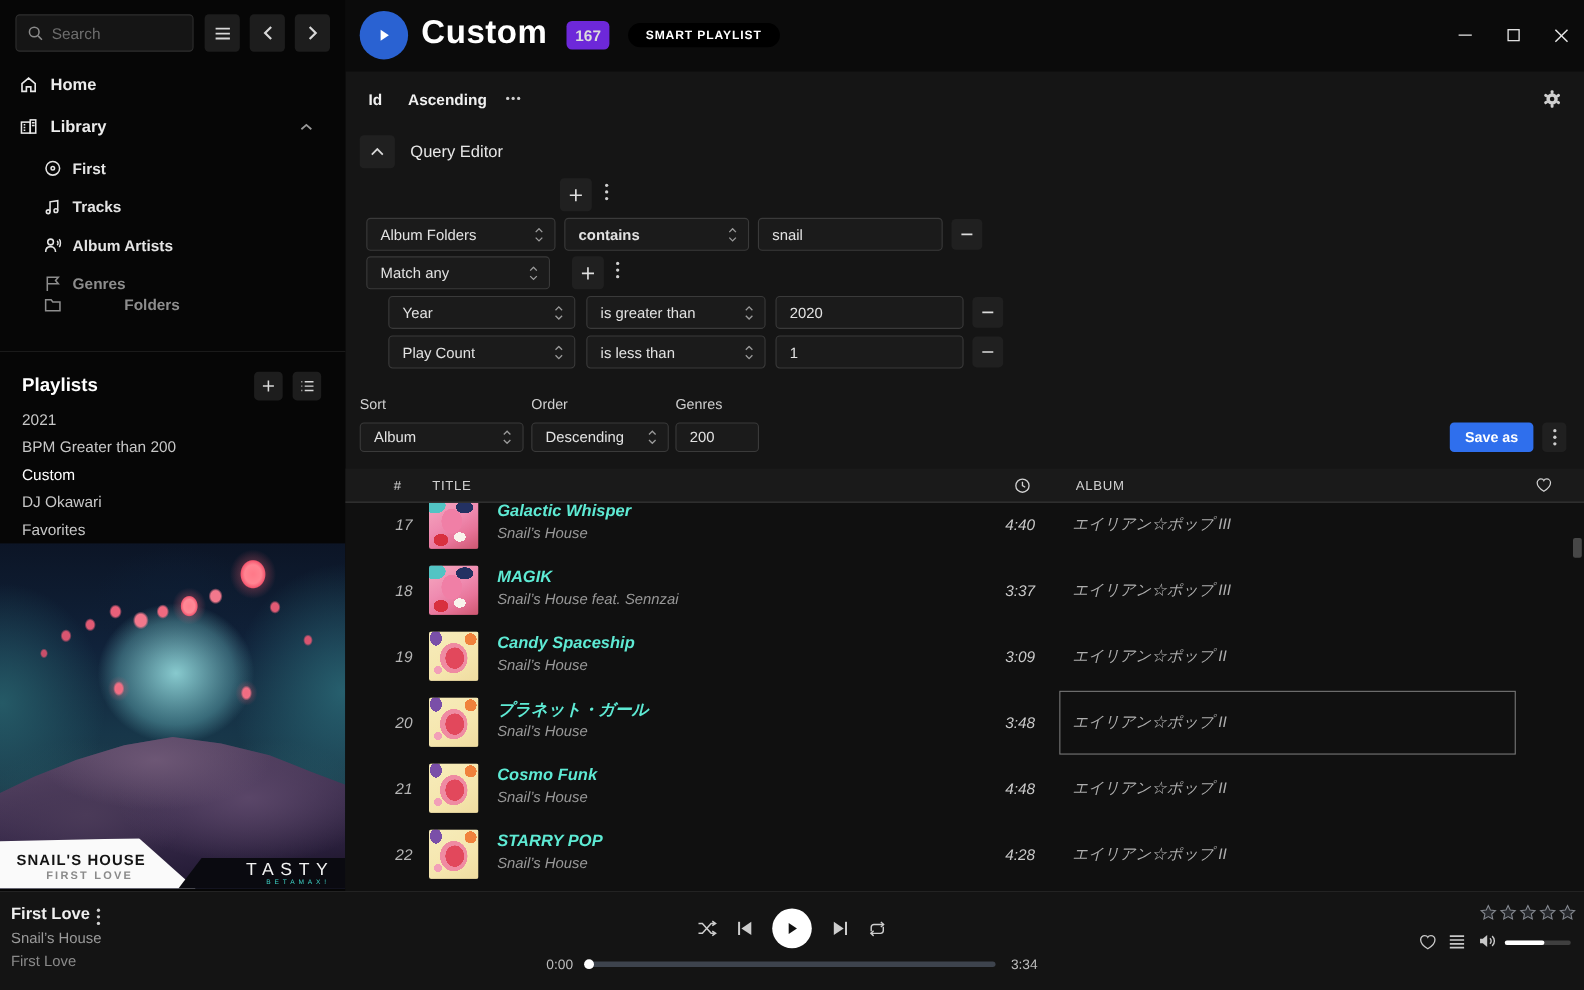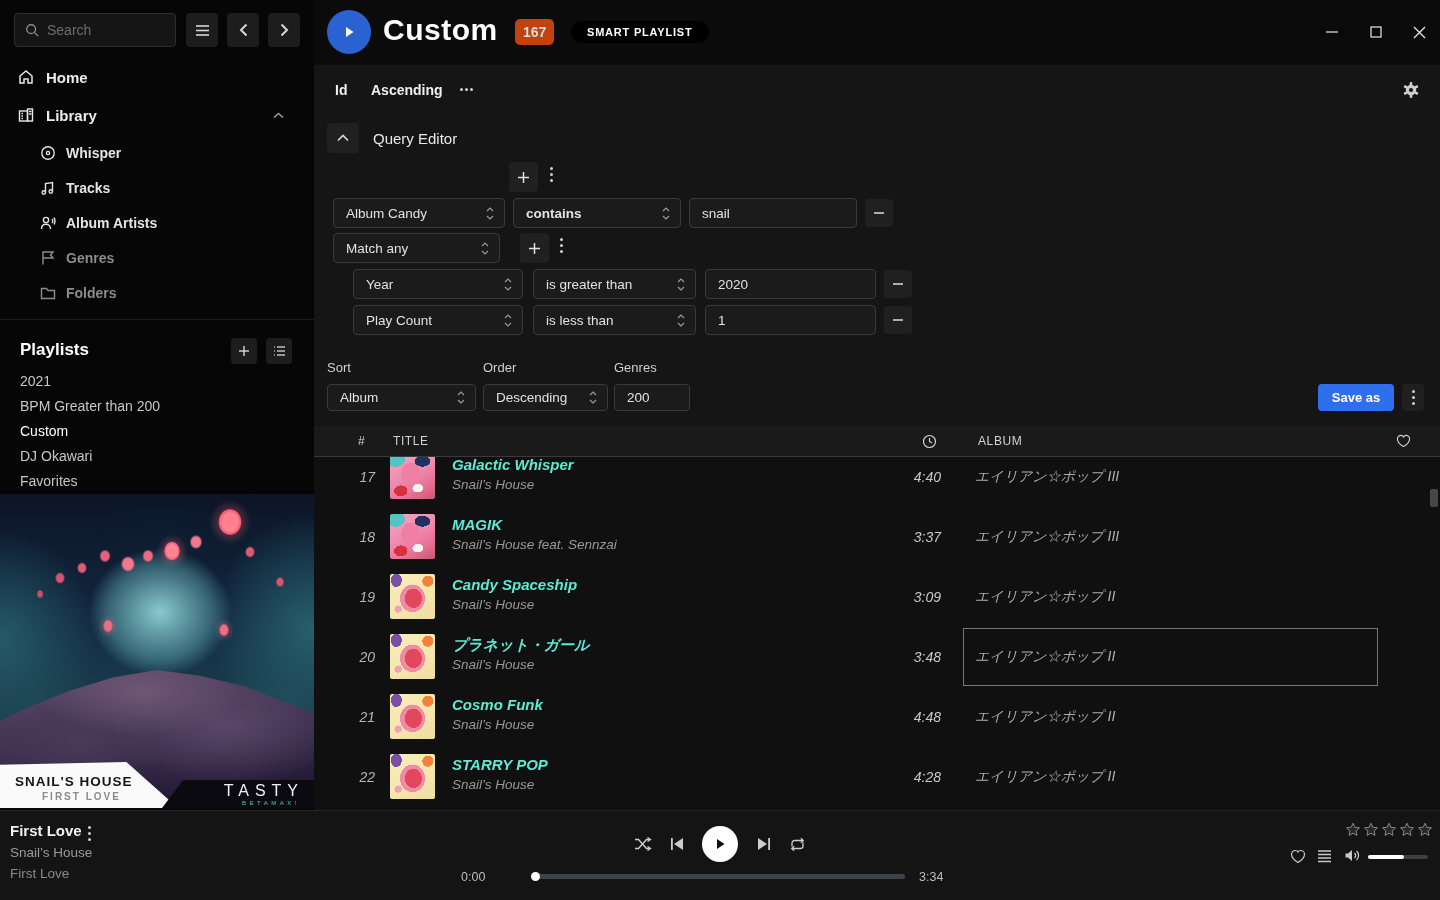--- a/index.html
+++ b/index.html
@@ -63,21 +63,21 @@
   #band-white .l2 { position:absolute; left:42px; top:29px; font-size:10px; font-weight:700; letter-spacing:2px; color:#8a8a8a; }
   #band-black { position:absolute; right:0; bottom:0; width:152px; height:28px; background:#0a0a10;
     clip-path:polygon(14% 0, 100% 0, 100% 100%, 0 100%); }
   #band-black .l1 { position:absolute; right:10px; top:2px; font-size:16px; font-weight:400; letter-spacing:6px; color:#f2f2f2; }
   #band-black .l2 { position:absolute; right:14px; top:20px; font-size:6px; letter-spacing:3.5px; color:#3ed2c6; }
   
   #main { position:absolute; left:314px; top:0; width:1126px; height:810px; background:#151515; }
   #titlebar { position:absolute; left:0; top:0; width:100%; height:65px; background:#0b0b0b; }
   #play-header { position:absolute; left:13px; top:10px; width:44px; height:44px; border-radius:50%; background:#2a62d2; display:flex; align-items:center; justify-content:center; }
   #page-title { position:absolute; left:69px; top:13px; font-size:30px; font-weight:800; color:#fff; letter-spacing:.5px; }
-  #count-badge { position:absolute; left:201px; top:19px; min-width:36px; height:26px; background:#c2410c; border-radius:5px; color:#dcdcdc; font-size:14px; font-weight:600; display:flex; align-items:center; justify-content:center; padding:0 8px; }
+  #count-badge { position:absolute; left:201px; top:19px; min-width:36px; height:26px; background:#6d28d9; border-radius:5px; color:#dcdcdc; font-size:14px; font-weight:600; display:flex; align-items:center; justify-content:center; padding:0 8px; }
   #smart-pill { position:absolute; left:257px; top:21px; height:22px; background:#000; border-radius:11px; color:#fff; font-size:11px; font-weight:700; letter-spacing:.8px; display:flex; align-items:center; padding:0 16px; }
   .winbtn { position:absolute; top:20px; width:24px; height:24px; display:flex; align-items:center; justify-content:center; color:#e8e8e8; }
   
   .bold-lab { position:absolute; font-size:14px; font-weight:700; color:#f0f0f0; }
   .sel, .inp { position:absolute; height:30px; background:#1b1b1b; border:1px solid #3a3a3a; border-radius:4px; display:flex; align-items:center; padding:0 10px 0 12px; font-size:13.5px; color:#e2e2e2; }
   .sel .cap { flex:1; }
   .qbtn { position:absolute; background:#202020; border-radius:4px; display:flex; align-items:center; justify-content:center; color:#e0e0e0; }
   .kebab { position:absolute; display:flex; flex-direction:column; gap:3px; align-items:center; }
   .kebab i { width:3px; height:3px; border-radius:50%; background:#cfcfcf; }
   .minus { position:absolute; width:28px; height:28px; background:#202020; border-radius:4px; color:#dcdcdc; display:flex; align-items:center; justify-content:center; font-size:15px; }
@@ -110,21 +110,21 @@
   .talbum { position:absolute; left:661px; top:0; height:60px; display:flex; align-items:center; color:#aeaeae; font-size:14px; }
   #cell-focus { position:absolute; left:649px; top:171px; width:415px; height:58px; border:1px solid #777; z-index:4; }
   #scrollthumb { position:absolute; left:1116px; top:32px; width:8px; height:18px; background:#474747; border-radius:2px; }
   
   #player { position:absolute; left:0; top:810px; width:1440px; height:90px; background:#141414; border-top:1px solid #232323; }
   #np-track { position:absolute; left:10px; top:11px; font-size:15px; font-weight:700; color:#f0f0f0; }
   #np-artist { position:absolute; left:10px; top:34px; font-size:13.5px; color:#9a9a9a; }
   #np-album { position:absolute; left:10px; top:55px; font-size:13.5px; color:#8a8a8a; }
   .pbtn { position:absolute; display:flex; align-items:center; justify-content:center; color:#cdcdcd; }
   #play-circle { position:absolute; left:702px; top:15px; width:36px; height:36px; border-radius:50%; background:#fff; display:flex; align-items:center; justify-content:center; }
-  #elapsed { position:absolute; left:461px; top:59px; width:60px; text-align:left; font-size:12.5px; color:#bdbdbd; }
+  #elapsed { position:absolute; left:461px; top:59px; width:60px; text-align:right; font-size:12.5px; color:#bdbdbd; }
   #duration { position:absolute; left:919px; top:59px; font-size:12.5px; color:#bdbdbd; }
   #progress { position:absolute; left:535px; top:63px; width:370px; height:5px; border-radius:3px; background:#3d434d; }
   #knob { position:absolute; left:531px; top:61px; width:9px; height:9px; border-radius:50%; background:#fff; }
   #stars { position:absolute; left:1345px; top:11px; display:flex; gap:2px; }
   #vol-slider { position:absolute; left:1368px; top:44px; width:60px; height:4px; border-radius:2px; background:#3f3f3f; }
   #vol-fill { position:absolute; left:0; top:0; width:36px; height:4px; border-radius:2px; background:#fff; }
 </style>
 </head>
 <body>
 
@@ -174,21 +174,21 @@
     <svg style="margin-left:auto;" width="11" height="7" viewBox="0 0 11 7" fill="none" stroke="#9a9a9a" stroke-width="1.6">
         <polyline points="1,5.5 5.5,1.5 10,5.5"></polyline>
       </svg>
   </div>
 
   <div class="subrow" style="top:142px; height:22px;">
     <svg width="16" height="16" viewBox="0 0 16 16" fill="none" stroke="#e4e4e4" stroke-width="1.4">
         <circle cx="8" cy="8" r="6.2"></circle>
         <circle cx="8" cy="8" r="1.6"></circle>
       </svg>
-    <span>Whisper</span>
+    <span>First</span>
   </div>
   <div class="subrow" style="top:177px; height:22px;">
     <svg width="16" height="16" viewBox="0 0 16 16" fill="none" stroke="#e4e4e4" stroke-width="1.4">
         <path d="M5.5 12.5 V3.5 L12.5 2.5 V11.5"></path>
         <circle cx="3.8" cy="12.5" r="1.7"></circle>
         <circle cx="10.8" cy="11.5" r="1.7"></circle>
       </svg>
     <span>Tracks</span>
   </div>
   <div class="subrow" style="top:212px; height:22px;">
@@ -199,21 +199,21 @@
         <path d="M13.8 2.5 C15.4 4 15.4 8 13.8 9.5"></path>
       </svg>
     <span>Album Artists</span>
   </div>
   <div class="subrow dim" style="top:247px; height:22px;">
     <svg width="16" height="16" viewBox="0 0 16 16" fill="none" stroke="#8d8d8d" stroke-width="1.4">
         <path d="M3 14.5 V2 H13 L10.5 5 L13 8 H3"></path>
       </svg>
     <span>Genres</span>
   </div>
-  <div class="subrow dim" style="top:282px; height:22px;">
+  <div class="subrow dim" style="top:266px; height:22px;gap:47px;">
     <svg width="16" height="16" viewBox="0 0 16 16" fill="none" stroke="#8d8d8d" stroke-width="1.4">
         <path d="M1.5 13.5 V3.5 H6.5 L8 5.5 H14.5 V13.5 Z"></path>
       </svg>
     <span>Folders</span>
   </div>
 
   <div id="side-divider"></div>
   <div class="abs" style="left:20px; top:340px; font-size:17px; font-weight:800; color:#fff;">Playlists</div>
   <div class="sbtn" style="left:231px; top:338px; width:26px; height:26px;">
     <svg width="12" height="12" viewBox="0 0 12 12" stroke="#d8d8d8" stroke-width="1.4">
@@ -315,21 +315,21 @@
         <line x1="1" y1="6.5" x2="12" y2="6.5"></line>
       </svg>
   </div>
   <div class="kebab" style="left:236px; top:167px;">
       <i></i>
       <i></i>
       <i></i>
     </div>
 
   <div class="sel" style="left:19px; top:198px; width:172px;">
-    <span class="cap">Album Candy</span>
+    <span class="cap">Album Folders</span>
     <svg width="8" height="13" viewBox="0 0 8 13" fill="none" stroke="#9a9a9a" stroke-width="1.2">
         <polyline points="1,4 4,1 7,4"></polyline>
         <polyline points="1,9 4,12 7,9"></polyline>
       </svg>
   </div>
   <div class="sel" style="left:199px; top:198px; width:168px;font-weight:bold;">
     <span class="cap">contains</span>
     <svg width="8" height="13" viewBox="0 0 8 13" fill="none" stroke="#9a9a9a" stroke-width="1.2">
         <polyline points="1,4 4,1 7,4"></polyline>
         <polyline points="1,9 4,12 7,9"></polyline>

